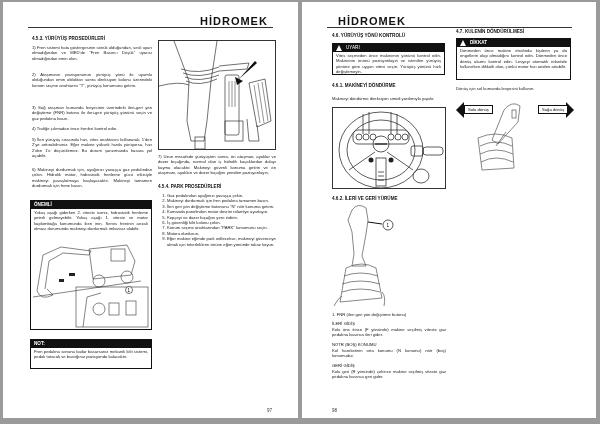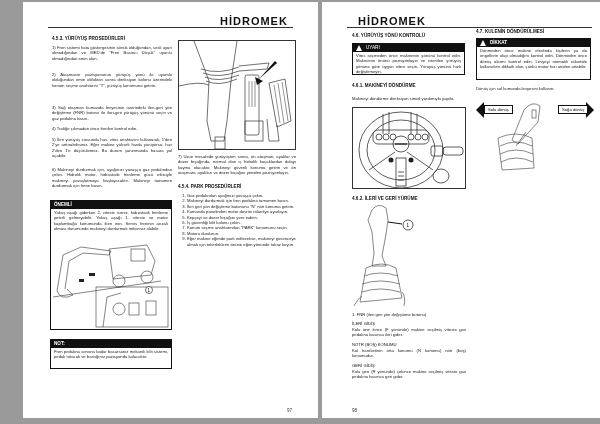--- a/index.html
+++ b/index.html
@@ -1,17 +1,17 @@
 <!DOCTYPE html>
 <html><head>
 <meta charset="utf-8">
 <style>
   html, body { margin:0; padding:0; }
   body { width:600px; height:424px; background:#9a9a9a; position:relative; overflow:hidden; font-family:"Liberation Sans", sans-serif; color:#111; }
-  .page { position:absolute; top:2px; background:#fff; height:416px; box-sizing:border-box;margin-left:20px; }
+  .page { position:absolute; top:2px; background:#fff; height:416px; box-sizing:border-box; }
   #left-page { left:3px; width:295px; }
   #right-page { left:302px; width:294px; }
   .logo { position:absolute; font-weight:bold; font-size:11px; letter-spacing:1px; color:#111; }
   .hr { position:absolute; height:1px; background:#333; }
   .h { position:absolute; font-weight:bold; font-size:4.6px; color:#111; white-space:nowrap; }
   .p { position:absolute; font-size:4.2px; line-height:5.4px; color:#222; text-align:justify; }
   .fig { position:absolute; border:1px solid #333; background:#fff; box-sizing:border-box; overflow:hidden; }
   .box { position:absolute; border:1px solid #111; box-sizing:border-box; background:#fff; }
   .box-title { background:#111; color:#fff; font-size:4.6px; font-weight:bold; height:8px; line-height:8px; padding-left:3px; }
   .box-body { font-size:4.2px; line-height:5.4px; padding:1px 3px; text-align:justify; color:#222; }

